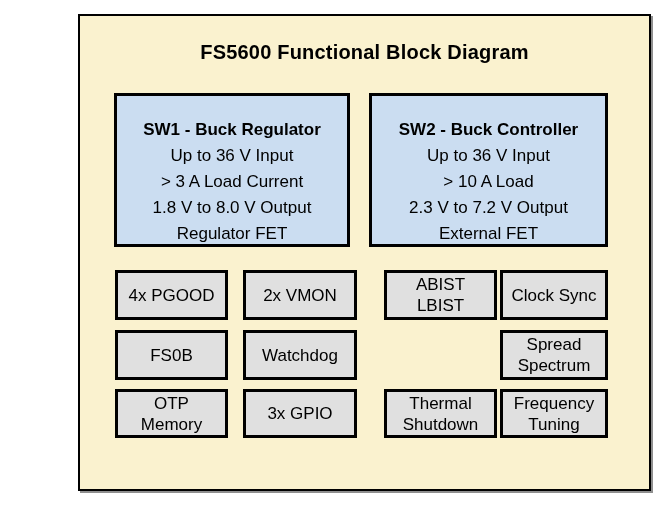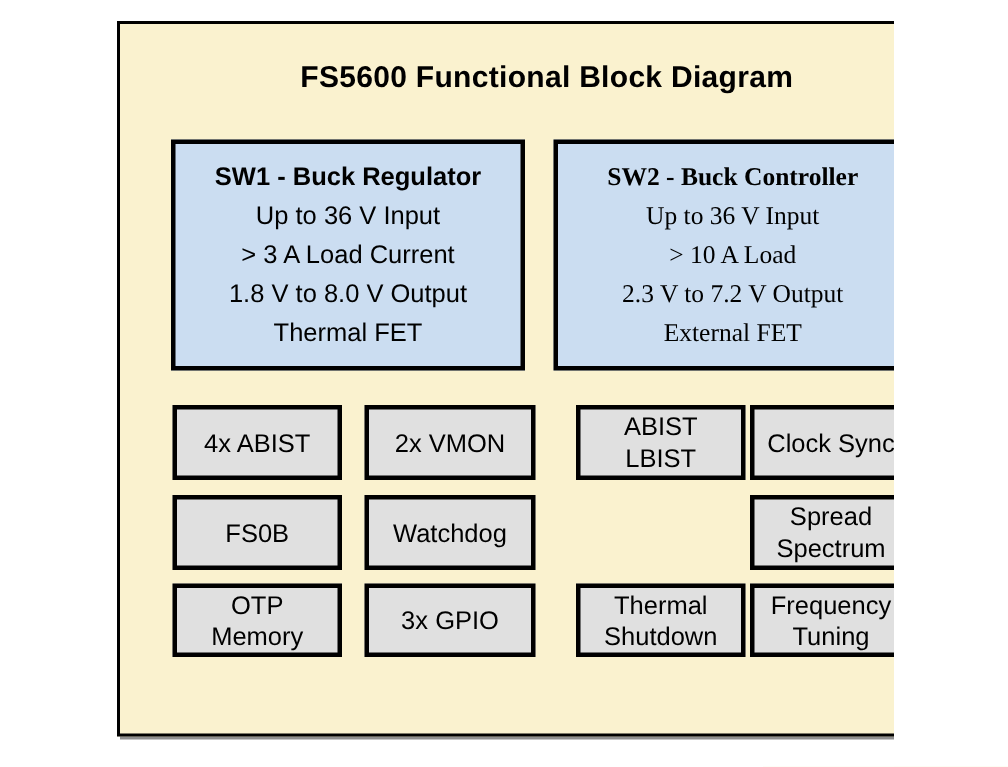--- a/index.html
+++ b/index.html
@@ -4,21 +4,21 @@
 <style>
   html, body {
     margin: 0;
     padding: 0;
     background: var(--page_bg, #ffffff);
     font-family: "Liberation Sans", sans-serif;
     color: var(--text, #000000);
   }
   .canvas {
     position: relative;
-    width: 596px;
+    width: 672px;
     height: 511px;
     background: var(--page_bg, #ffffff);
     overflow: hidden;
   }
   .diagram {
     position: absolute;
     left: 78px;
     top: 14px;
     width: 573px;
     height: 477px;
@@ -40,24 +40,24 @@
   .reg-block {
     position: absolute;
     top: 77px;
     height: 154px;
     box-sizing: border-box;
     border: 3px solid var(--border, #000000);
     background: var(--regulator_bg, #CBDDF1);
     text-align: center;
     font-size: 17px;
     line-height: 26px;
-    padding-top: 9px;
+    padding-top: 21px;
   }
   .reg-sw1 { left: 34px;  width: 236px; }
-  .reg-sw2 { left: 289px; width: 239px; font-family: Liberation Serif, serif; }
+  .reg-sw2 { left: 289px; width: 239px; }
   .reg-title { font-weight: bold; }
   .feature {
     position: absolute;
     box-sizing: border-box;
     border: 3px solid var(--border, #000000);
     background: var(--feature_bg, #E0E0E0);
     display: flex;
     align-items: center;
     justify-content: center;
     text-align: center;
@@ -79,32 +79,32 @@
 <div class="canvas">
   <div class="diagram">
 
     <div class="diagram-title">FS5600 Functional Block Diagram</div>
 
     <div class="reg-block reg-sw1">
       <div class="reg-title">SW1 - Buck Regulator</div>
       <div class="reg-line">Up to 36 V Input</div>
       <div class="reg-line">&gt; 3 A Load Current</div>
       <div class="reg-line">1.8 V to 8.0 V Output</div>
-      <div class="reg-line">Thermal FET</div>
+      <div class="reg-line">Regulator FET</div>
     </div>
 
     <div class="reg-block reg-sw2">
       <div class="reg-title">SW2 - Buck Controller</div>
       <div class="reg-line">Up to 36 V Input</div>
       <div class="reg-line">&gt; 10 A Load</div>
       <div class="reg-line">2.3 V to 7.2 V Output</div>
       <div class="reg-line">External FET</div>
     </div>
 
-    <div class="feature row1 col1">4x ABIST</div>
+    <div class="feature row1 col1">4x PGOOD</div>
     <div class="feature row1 col2">2x VMON</div>
     <div class="feature row1 col3">ABIST
 LBIST</div>
     <div class="feature row1 col4">Clock Sync</div>
 
     <div class="feature row2 col1">FS0B</div>
     <div class="feature row2 col2">Watchdog</div>
     <div class="feature row2 col4">Spread
 Spectrum</div>
 

